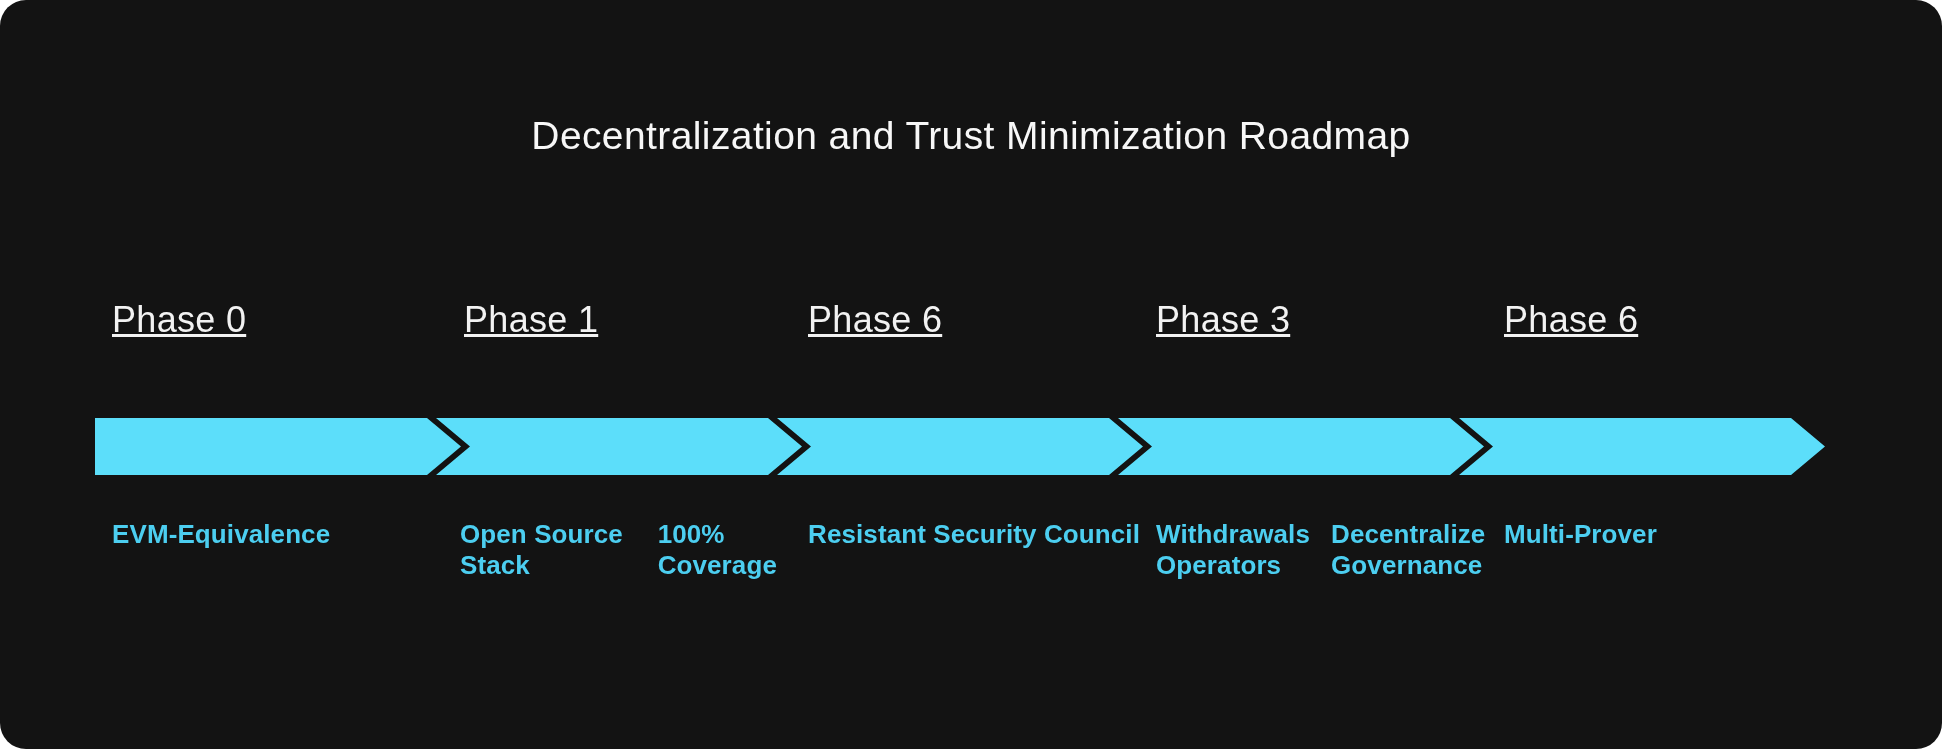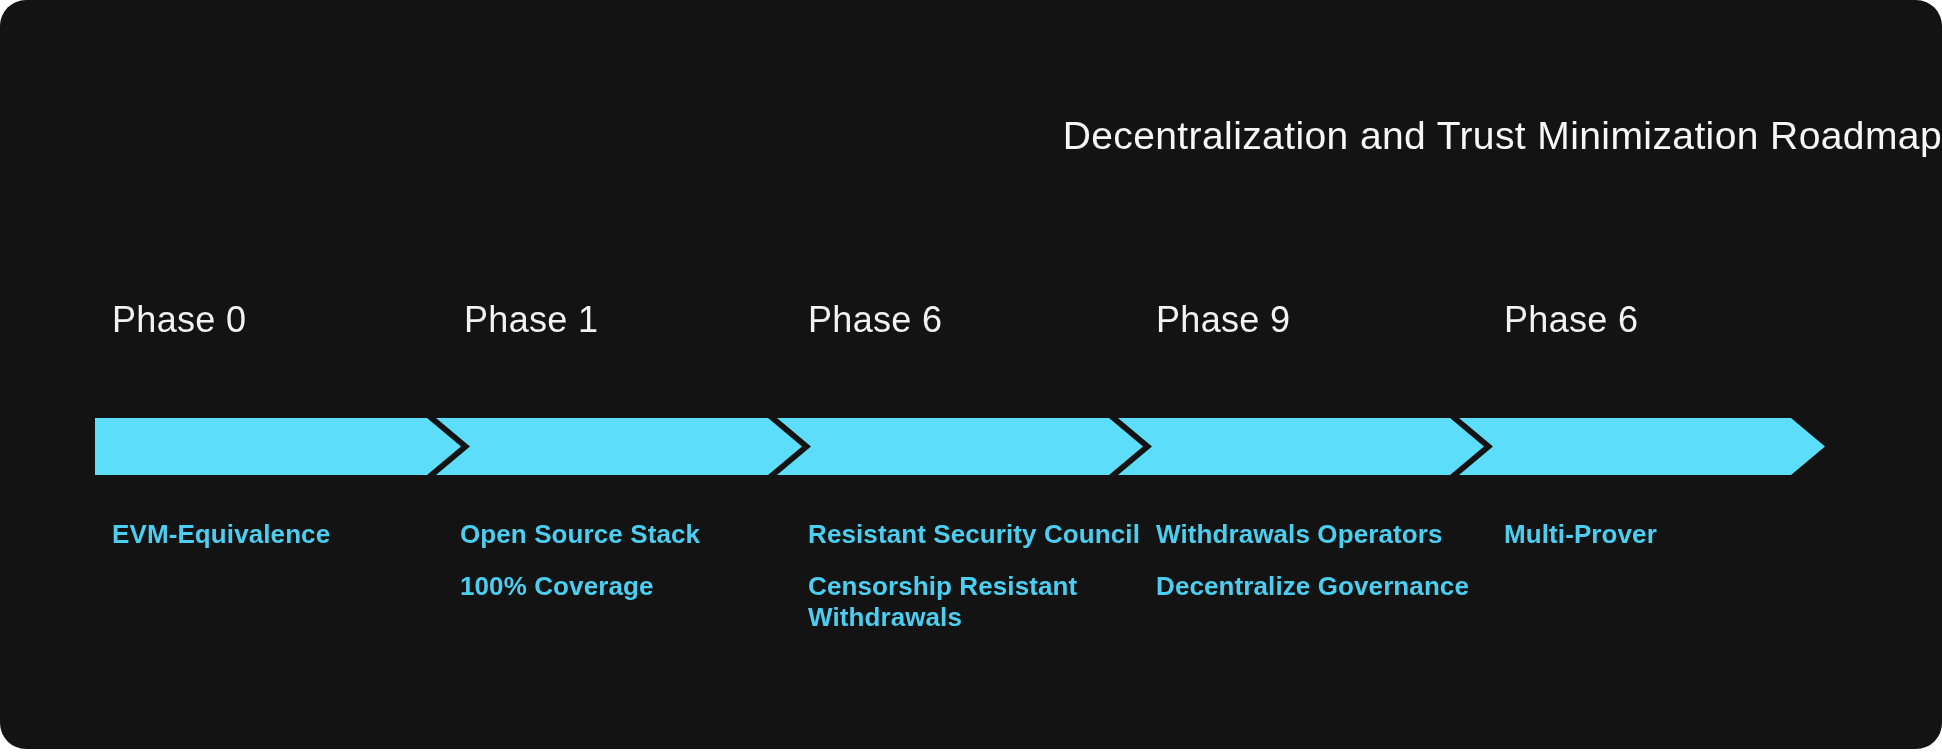--- a/index.html
+++ b/index.html
@@ -13,54 +13,55 @@
   .card {
     position: absolute;
     left: 0; top: 0; right: 0;
     height: 749px;
     background: var(--card-bg, #131313);
     border-radius: 26px;
   }
   .title {
     position: absolute;
     left: 0; right: 0; top: 112px;
-    text-align: right;
+    text-align: center;
     font-size: 39px;
     line-height: 47px;
     font-weight: 400;
     letter-spacing: 0.4px;
     color: var(--title-color, #f7f7f7);
   }
   .phase-label {
     position: absolute;
     top: 298px;
     font-size: 36px;
     line-height: 43px;
     font-weight: 400;
     letter-spacing: 0.3px;
     color: var(--label-color, #f2f2f2);
     white-space: nowrap;
+    text-decoration: underline;
   }
   .arrow {
     position: absolute;
     top: 418px;
     width: 366px;
     height: 57px;
     background: var(--accent, #5cdefa);
     clip-path: polygon(0 0, 332px 0, 100% 50%, 332px 100%, 0 100%, 34px 50%);
   }
   .arrow.first {
     clip-path: polygon(0 0, 332px 0, 100% 50%, 332px 100%, 0 100%);
   }
   .items {
     position: absolute;
     top: 519px;
     width: 340px;
     display: flex;
-    flex-direction: column;
+    flex-direction: row;
     gap: 21px;
   }
   .item {
     font-size: 26px;
     line-height: 31px;
     font-weight: 700;
     letter-spacing: 0.1px;
     color: var(--item-color, #4ccef0);
     white-space: pre-line;
   }
@@ -68,40 +69,38 @@
 </head>
 <body style="background: rgb(255, 255, 255);">
 
 <div class="card">
 
   <div class="title">Decentralization and Trust Minimization Roadmap</div>
 
   <div class="phase-label" style="left:112px">Phase 0</div>
   <div class="phase-label" style="left:464px">Phase 1</div>
   <div class="phase-label" style="left:808px">Phase 6</div>
-  <div class="phase-label" style="left:1156px">Phase 9</div>
+  <div class="phase-label" style="left:1156px">Phase 3</div>
   <div class="phase-label" style="left:1504px">Phase 6</div>
 
   <div class="arrow first" style="left:95px"></div>
   <div class="arrow" style="left:436px"></div>
   <div class="arrow" style="left:777px"></div>
   <div class="arrow" style="left:1118px"></div>
   <div class="arrow" style="left:1459px"></div>
 
   <div class="items" style="left:112px">
     <div class="item">EVM-Equivalence</div>
   </div>
   <div class="items" style="left:460px">
     <div class="item">Open Source Stack</div>
     <div class="item">100% Coverage</div>
   </div>
   <div class="items" style="left:808px">
     <div class="item">Resistant Security Council</div>
-    <div class="item">Censorship Resistant
-Withdrawals</div>
   </div>
   <div class="items" style="left:1156px">
     <div class="item">Withdrawals Operators</div>
     <div class="item">Decentralize Governance</div>
   </div>
   <div class="items" style="left:1504px">
     <div class="item">Multi-Prover</div>
   </div>
 
 </div>

